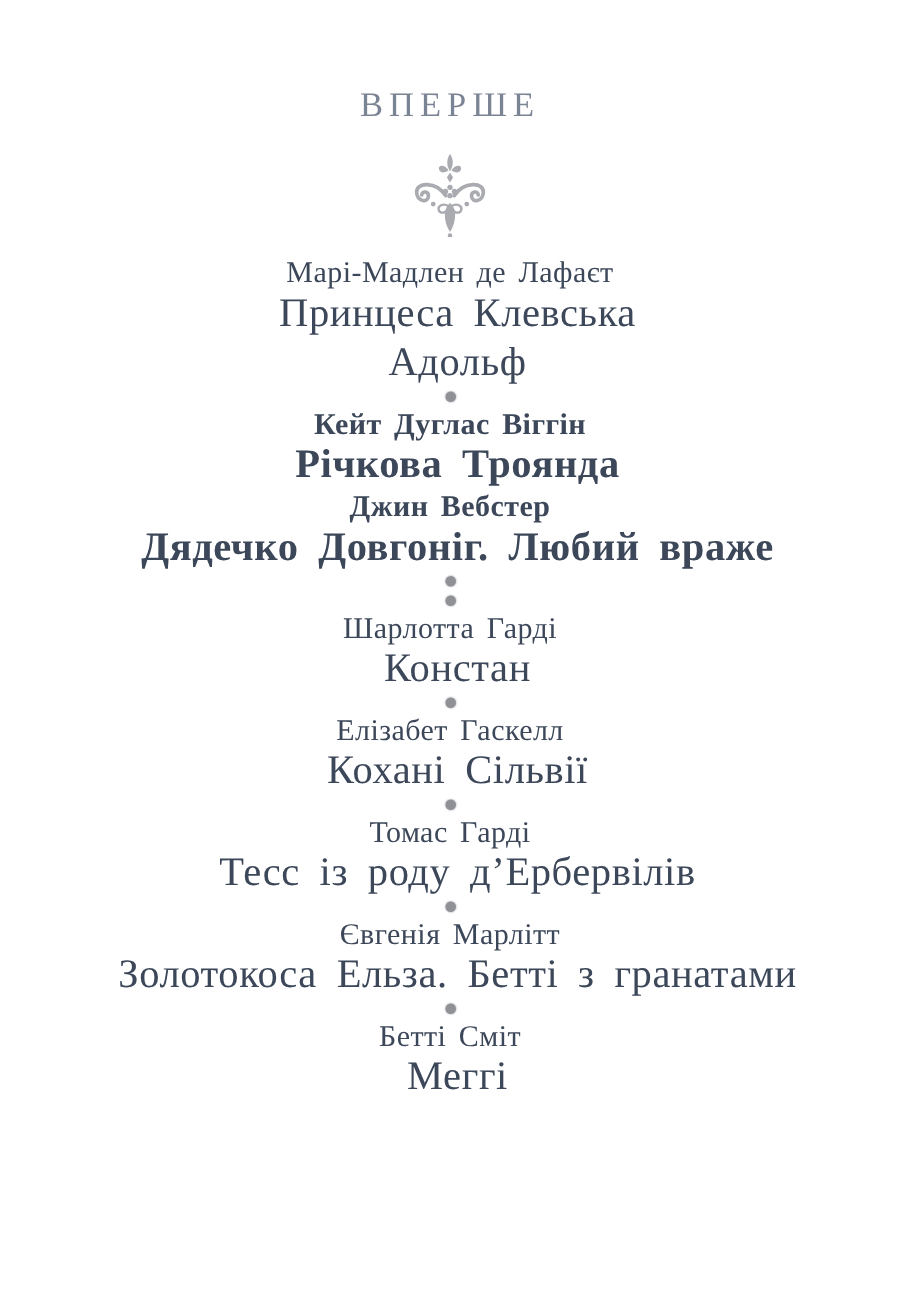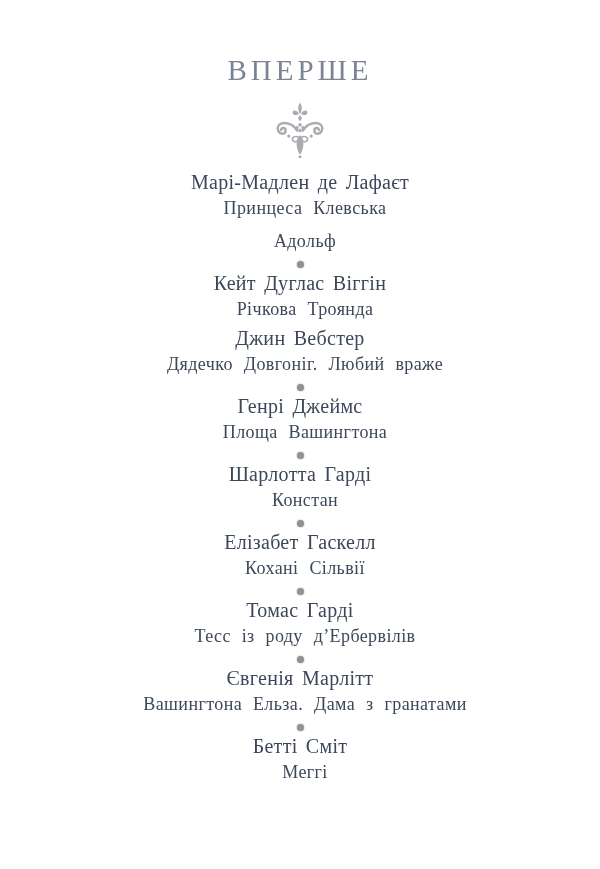--- a/index.html
+++ b/index.html
@@ -12,21 +12,21 @@
     width: 600px;
     height: 869px;
     background: var(--bg, #ffffff);
     font-family: "Liberation Serif", "DejaVu Serif", serif;
     overflow: hidden;
     text-align: center;
   }
   .heading {
     margin: 0;
     padding-top: 52px;
-    font-size: 29px;
+    font-size: 23px;
     line-height: 36px;
     font-weight: 400;
     letter-spacing: 4px;
     color: var(--heading-color, #7b8494);
   }
   .ornament {
     margin-top: 14px;
     height: 56px;
     color: var(--ornament-color, #a9abb1);
   }
@@ -37,30 +37,30 @@
   .entry { margin-bottom: 7px; }
   .entry .author {
     font-size: 20px;
     line-height: 19px;
     margin-bottom: 3px;
     letter-spacing: 0.3px;
     word-spacing: 3px;
     color: var(--text-color, #3c4759);
   }
   .entry .title {
-    font-size: 18px;
+    font-size: 27px;
     line-height: 26px;
     letter-spacing: 0.4px;
     word-spacing: 6px;
     color: var(--text-color, #3c4759);
     margin-left: 10px;
   }
   .entry.bold .author,
   .entry.bold .title {
-    font-weight: 400;
+    font-weight: 700;
   }
   .dot {
     width: 7px;
     height: 7px;
     border-radius: 50%;
     background: var(--dot-color, #8f9196);
     margin: 6px auto;
     box-shadow: 0 0 1px 0.5px rgba(143,145,150,0.45);
   }
 </style>
@@ -110,43 +110,39 @@
       <div class="dot"></div>
       <div class="entry bold">
         <div class="author">Кейт Дуглас Віггін</div>
         <div class="title">Річкова Троянда</div>
       </div>
       <div class="entry bold">
         <div class="author">Джин Вебстер</div>
         <div class="title">Дядечко Довгоніг. Любий враже</div>
       </div>
       <div class="dot"></div>
-      <div class="entry">
-        <div class="author">Генрі Джеймс</div>
-        <div class="title">Площа Вашингтона</div>
-      </div>
       <div class="dot"></div>
       <div class="entry">
         <div class="author">Шарлотта Гарді</div>
         <div class="title">Констан</div>
       </div>
       <div class="dot"></div>
       <div class="entry">
         <div class="author">Елізабет Гаскелл</div>
         <div class="title">Кохані Сільвії</div>
       </div>
       <div class="dot"></div>
       <div class="entry">
         <div class="author">Томас Гарді</div>
         <div class="title">Тесс із роду д’Ербервілів</div>
       </div>
       <div class="dot"></div>
       <div class="entry">
         <div class="author">Євгенія Марлітт</div>
-        <div class="title">Вашингтона Ельза. Дама з гранатами</div>
+        <div class="title">Золотокоса Ельза. Бетті з гранатами</div>
       </div>
       <div class="dot"></div>
       <div class="entry">
         <div class="author">Бетті Сміт</div>
         <div class="title">Меггі</div>
       </div>
     </div>
 </div>
 
 </body></html>

